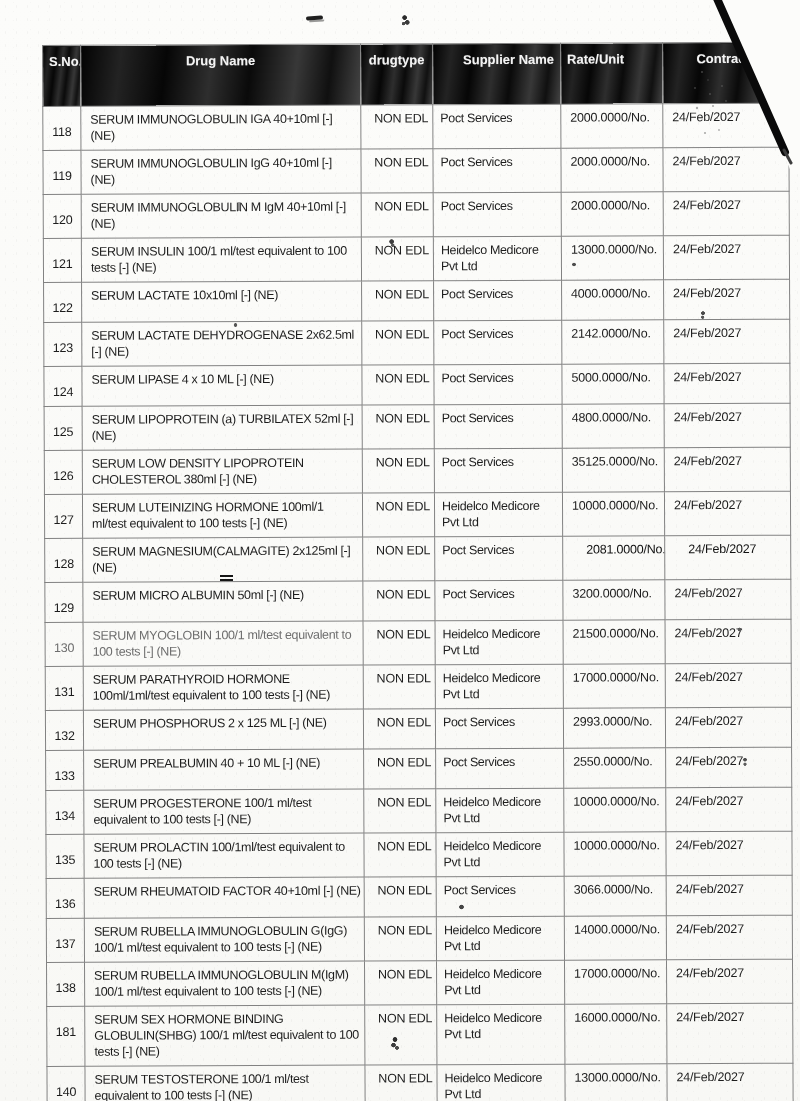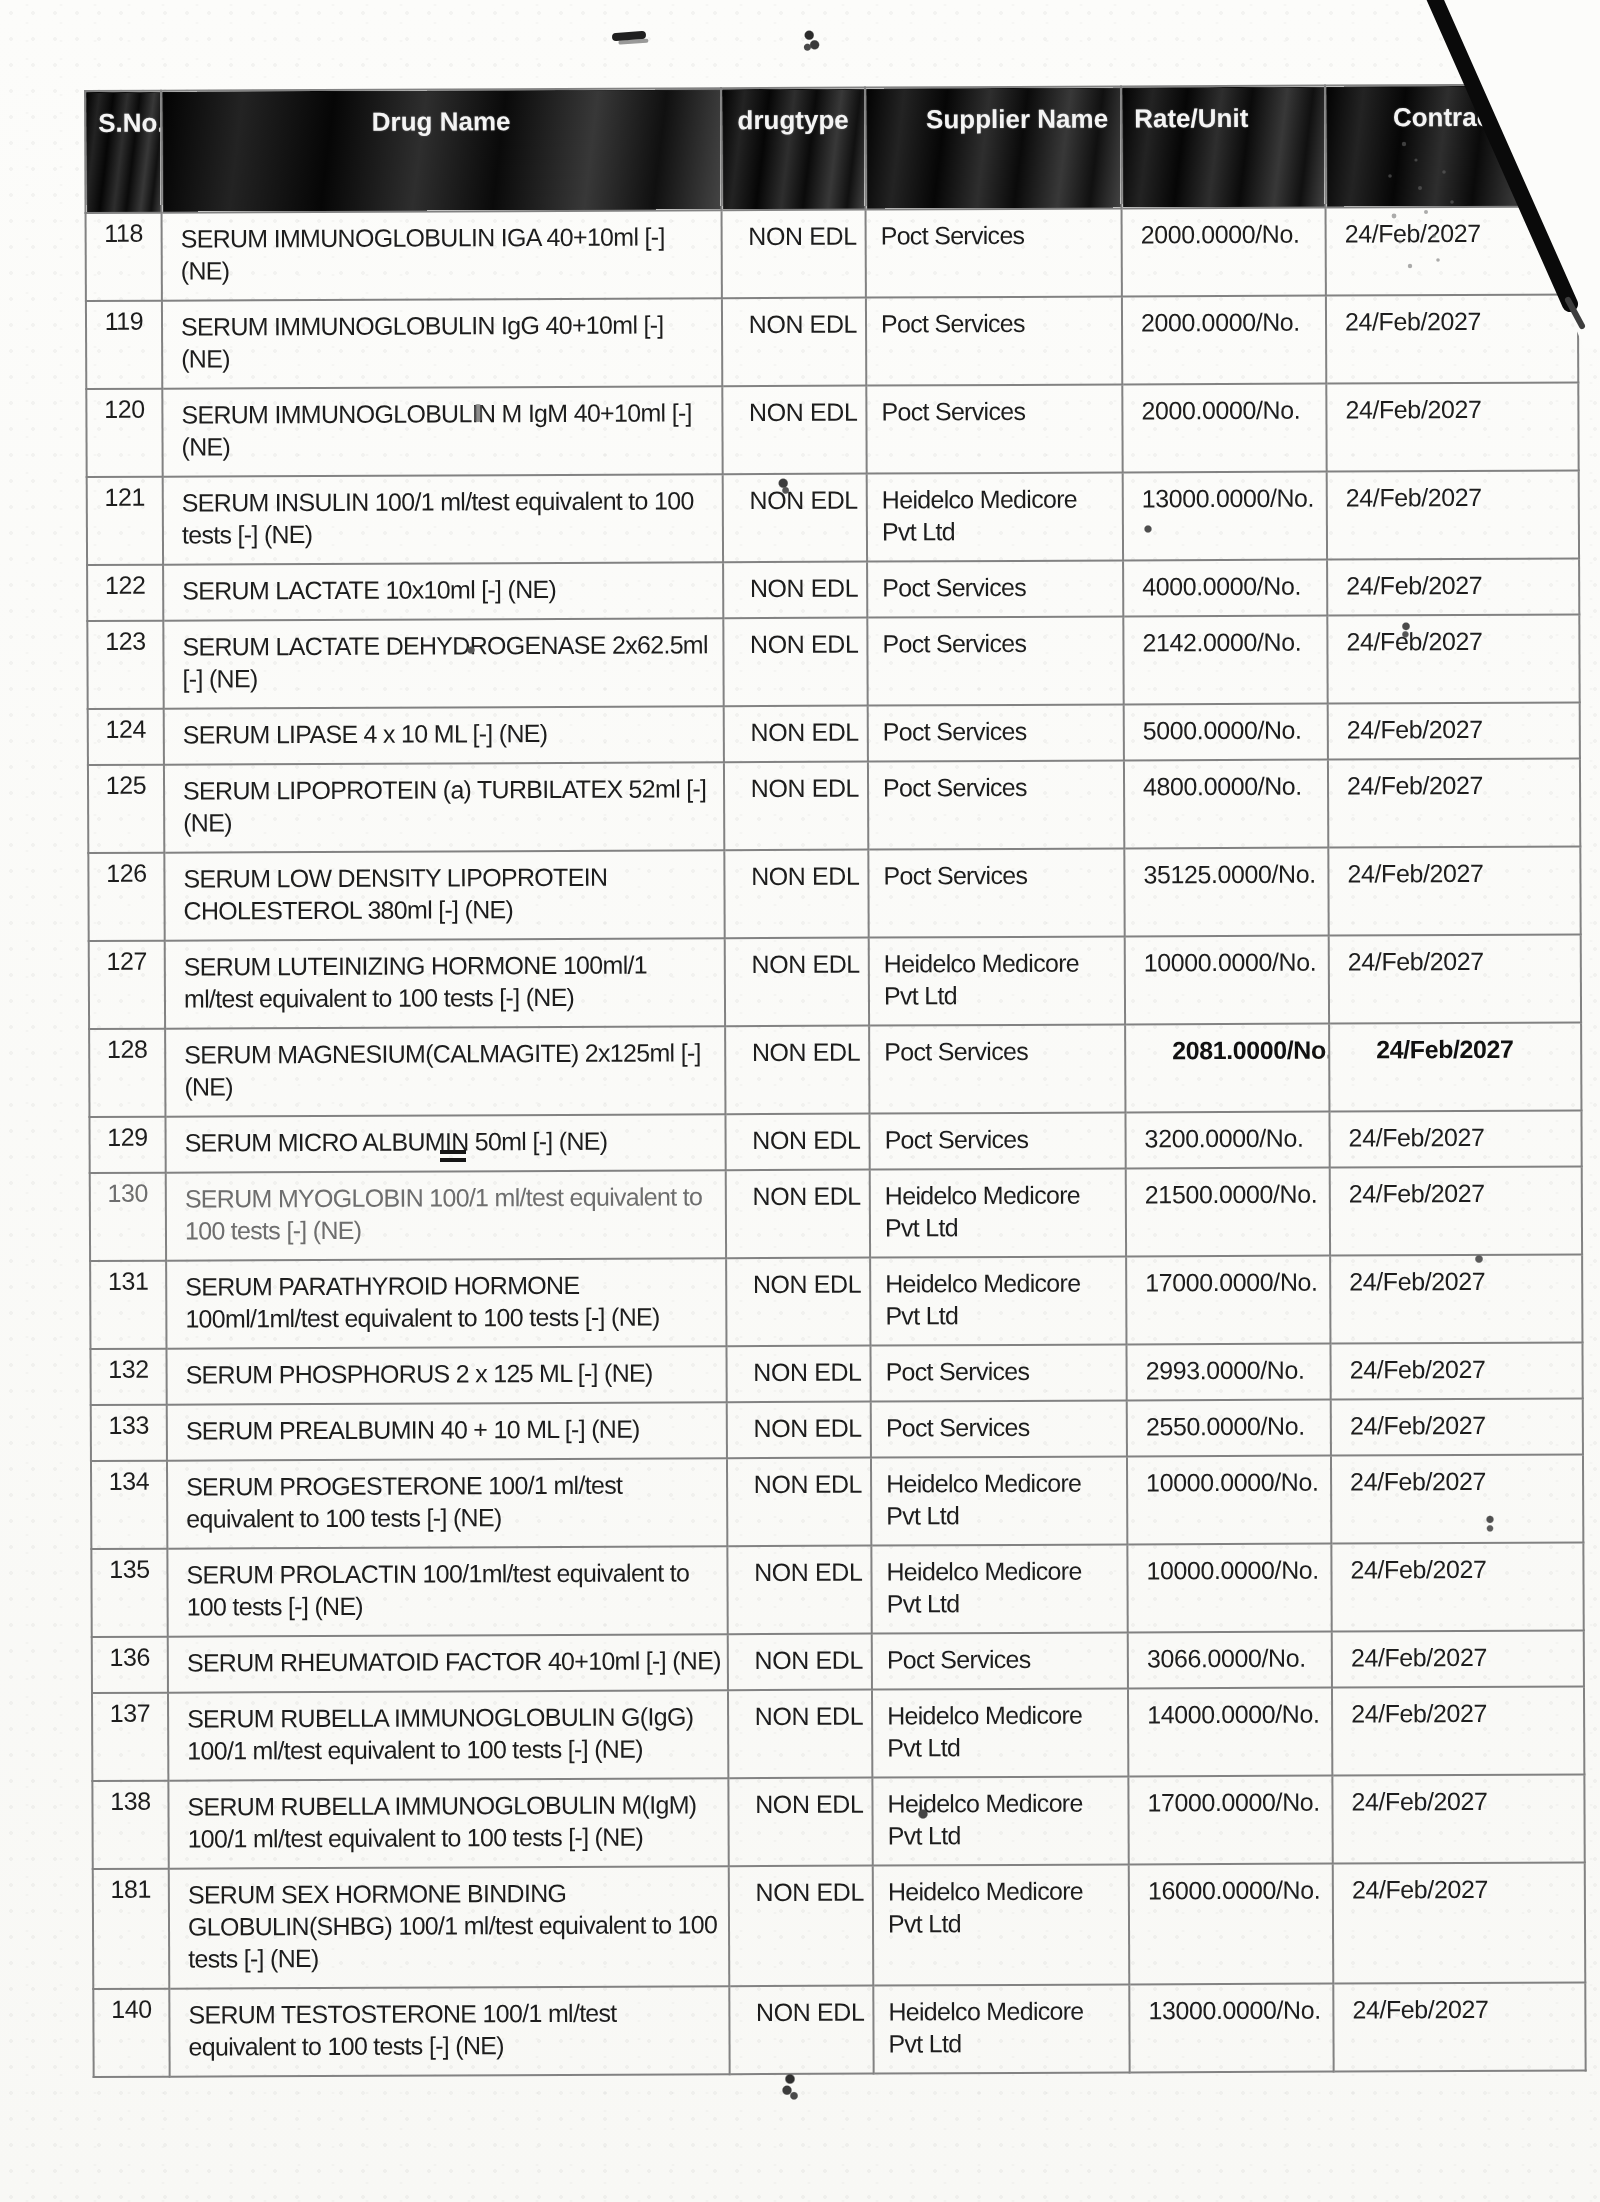--- a/index.html
+++ b/index.html
@@ -60,31 +60,31 @@
   th.h-rate { text-align: left; margin-left: 48px; }
   th.h-date { text-align: right; padding-right: 10px; line-height: 16px; }
 
   tbody td {
     font-size: 12.5px;
     color: #1d1d1d;
     line-height: 16px;
     padding: 5px 4px 6px 4px;
     letter-spacing: -0.2px;
   }
-  td.col-sno  { text-align: center; padding-top: 2px; }
+  td.col-sno  { text-align: center; padding-top: 17px; }
   td.col-drug { padding-left: 9px; padding-right: 3px; letter-spacing: -0.35px; }
   td.col-type { text-align: right; white-space: nowrap; }
   td.col-supplier { padding-left: 7px; letter-spacing: -0.35px; }
   td.col-rate { padding-left: 9px; white-space: nowrap; }
   td.col-date { padding-left: 9px; white-space: nowrap; }
 
   tr.faded td.col-sno,
   tr.faded td.col-drug { color: #6e6e6e; }
   tr.bold-rate td.col-rate,
-  tr.bold-rate td.col-date { font-weight: bold; color: #111; padding-left: 23px; }
+  tr.bold-rate td.col-date { font-weight: normal; color: #111; padding-left: 23px; }
 
   
   .fold-svg { position: absolute; top: 0; right: 0; z-index: 5; }
   .artifact { position: absolute; z-index: 4; }
   .a-dash    { left: 306px; top: 16px;  width: 17px; height: 4px;  background: #202020; border-radius: 2px; transform: rotate(-4deg); box-shadow: 2px 3px 0 -1px #44444488; }
   .a-blob1   { left: 401px; top: 14px;  width: 9px;  height: 12px; background: radial-gradient(circle at 40% 30%, #2b2b2b 2px, transparent 2.6px), radial-gradient(circle at 70% 70%, #3a3a3a 2px, transparent 2.6px), radial-gradient(circle at 30% 80%, #4a4a4a 1.5px, transparent 2px); }
   .a-blob2   { left: 390px; top: 1036px; width: 10px; height: 14px; background: radial-gradient(circle at 50% 25%, #303030 2px, transparent 2.7px), radial-gradient(circle at 35% 65%, #3c3c3c 2px, transparent 2.6px), radial-gradient(circle at 70% 85%, #4a4a4a 1.6px, transparent 2.2px); }
   .a-equals  { left: 220px; top: 575px; width: 13px; height: 7px; background: linear-gradient(#161616 0 2px, transparent 2px 4px, #161616 4px 6px, transparent 6px); }
   .a-s1 { left: 237px; top: 202px; width: 4px; height: 9px;  background: #5f5f5f; opacity: .7; border-radius: 2px; }
   .a-s2 { left: 388px; top: 238px; width: 8px; height: 9px;  background: radial-gradient(circle at 45% 40%, #3d3d3d 2px, transparent 2.6px), radial-gradient(circle at 60% 80%, #555 1.4px, transparent 2px); }

